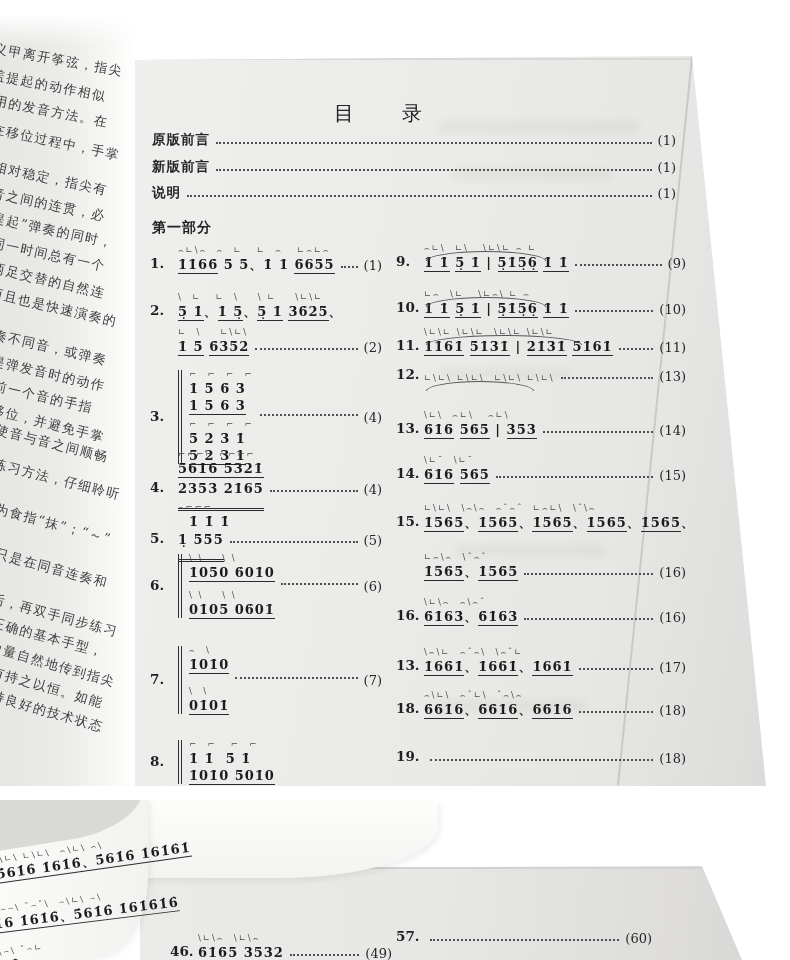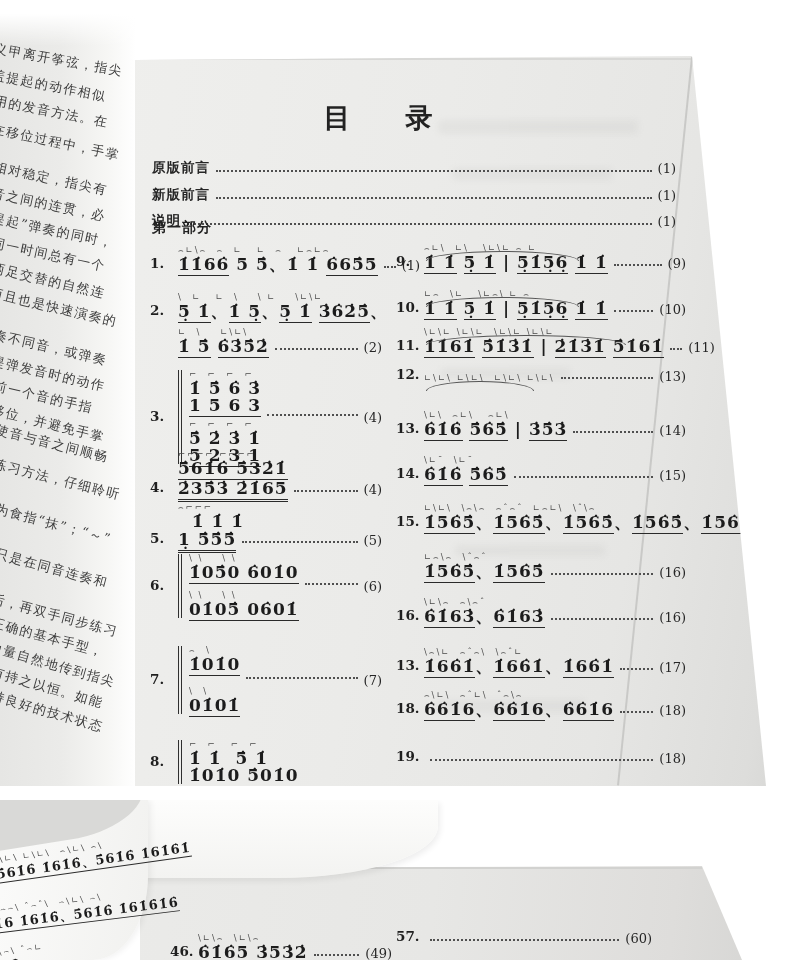--- a/index.html
+++ b/index.html
@@ -15,42 +15,42 @@
     font-size:13px;color:#3d3d3d;letter-spacing:1.5px;transform-origin:left top;}
   .toc-page{position:absolute;left:0;top:0;width:790px;height:786px;
     clip-path:polygon(135px 60px,692px 56px,766px 786px,135px 786px);
     background:linear-gradient(100deg,#f0f0ee 0%,#ebebe9 50%,#e6e6e4 78%,#dddddb 95%,#d6d6d4 100%);}
   .toc-page .edge-r{position:absolute;left:691px;top:57px;width:2px;height:732px;background:#c9c9c7;
     transform-origin:top left;transform:rotate(5.8deg);}
   .toc-page .edge-t{position:absolute;left:135px;top:58px;width:557px;height:2px;background:#d8d8d6;}
   .ghost{position:absolute;background:#b9b9b7;opacity:.16;filter:blur(3px);border-radius:4px;}
   
   .title{position:absolute;left:150px;top:100px;width:470px;text-align:center;
-    font-size:27px;font-weight:700;color:#222;letter-spacing:14px;}
-  .frontmatter{position:absolute;left:152px;top:158px;width:524px;}
+    font-size:20px;font-weight:400;color:#222;letter-spacing:14px;}
+  .frontmatter{position:absolute;left:152px;top:130px;width:524px;}
   .fm-row{display:flex;align-items:flex-end;margin-bottom:8.5px;}
   .fm-label{font-size:13.5px;font-weight:700;color:#262626;line-height:18px;letter-spacing:1px;}
   .leader{flex:1;border-bottom:2px dotted #4f4f4f;margin:0 6px 4px 6px;min-width:12px;}
   .pageno{font-family:"DejaVu Serif","Liberation Serif",serif;font-size:13px;color:#262626;white-space:nowrap;}
   .section-label{position:absolute;left:152px;top:219px;font-size:14px;font-weight:700;color:#222;letter-spacing:1px;}
   
   .entry{position:absolute;}
   .row{display:flex;align-items:flex-end;}
   .row.center{align-items:center;}
   .num{font-family:"DejaVu Serif","Liberation Serif",serif;font-weight:700;font-size:13.5px;color:#1f1f1f;
     width:28px;flex:0 0 28px;padding-bottom:2px;}
   .spacer{width:28px;flex:0 0 28px;}
   .stack{position:relative;display:flex;flex-direction:column;}
   .marks{height:10px;font-size:8.5px;line-height:9px;color:#4a4a4a;letter-spacing:2px;white-space:pre;
     font-family:"DejaVu Sans","Liberation Sans",sans-serif;}
-  .notes{font-family:"DejaVu Serif","Liberation Serif",serif;font-weight:700;font-size:17px;line-height:17px;
+  .notes{font-family:"DejaVu Serif","Liberation Serif",serif;font-weight:700;font-size:13px;line-height:17px;
     color:#1c1c1c;letter-spacing:1px;white-space:pre;}
   .notes .u0{}
   .notes .u1{border-bottom:1.5px solid #2a2a2a;padding-bottom:1px;}
-  .notes .u2{border-bottom:3.5px double #2a2a2a;padding-bottom:1px;}
+  .notes .u2{border-bottom:3.5px double #2a2a2a;padding-bottom:12px;}
   .arc{position:absolute;left:2px;right:16%;top:7px;height:9px;border:1.2px solid #555;border-bottom:none;
     border-radius:100% 100%/200% 200%;border-bottom-left-radius:0;border-bottom-right-radius:0;}
   .bracketbox{border-left:4px double #2f2f2f;padding-left:7px;display:flex;flex-direction:column;}
   .entry .leader{margin-bottom:5px;}
   
   .photo-bottom{position:absolute;left:0;top:800px;width:790px;height:160px;overflow:hidden;background:#ffffff;}
   .flat-page{position:absolute;left:0;top:0;width:790px;height:160px;
     clip-path:polygon(140px 68px,702px 66px,742px 160px,140px 160px);
     background:linear-gradient(96deg,#ececea 0%,#e7e7e5 55%,#dedddb 85%,#d4d4d2 100%);}
   .flat-page .edge-t{position:absolute;left:140px;top:67px;width:562px;height:2px;background:#d2d2d0;}

